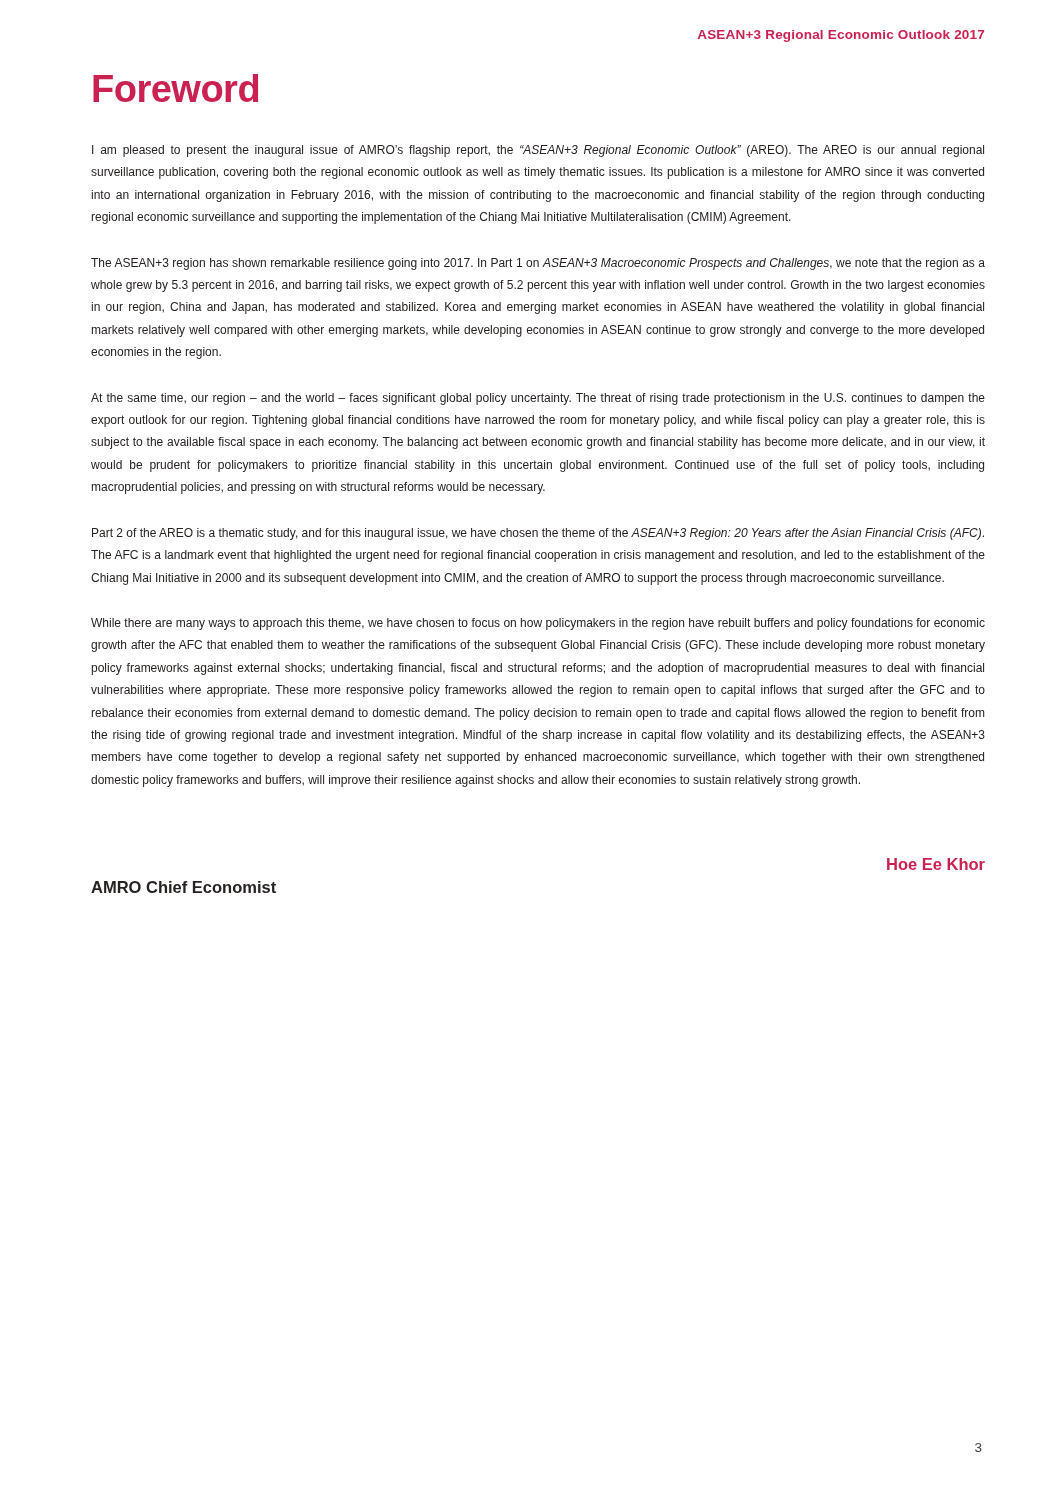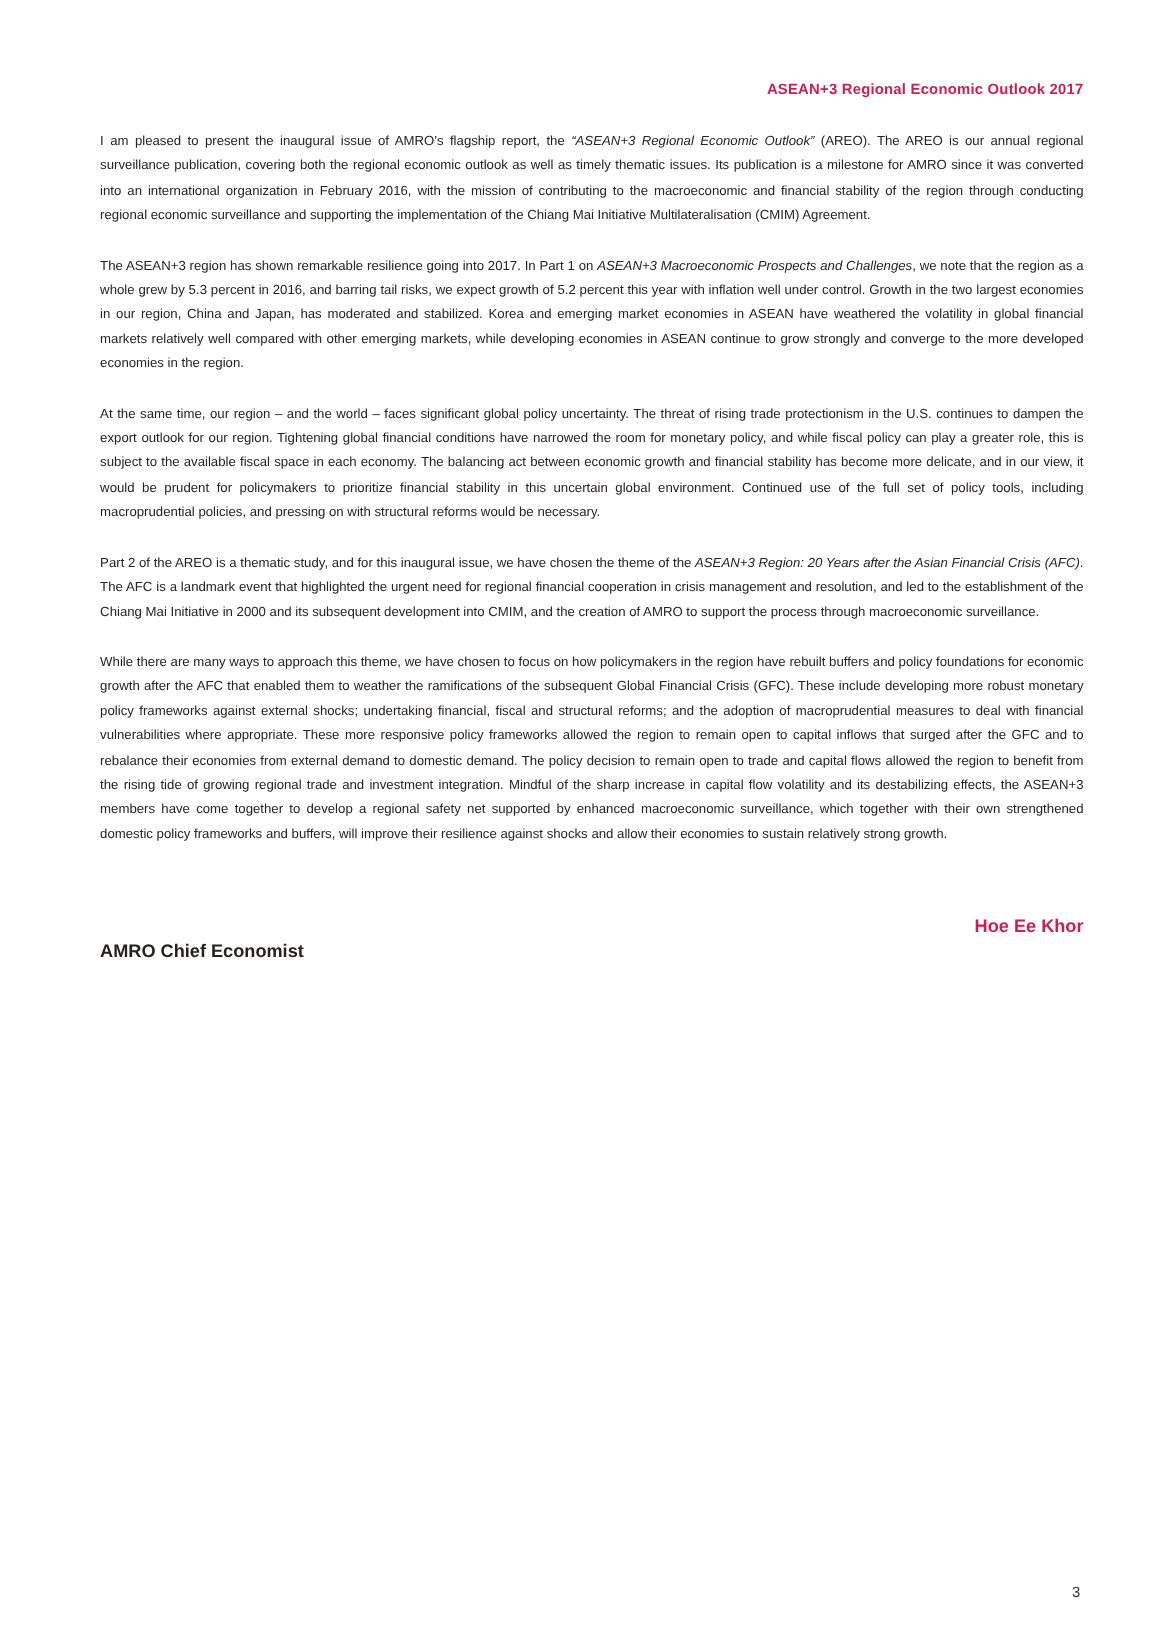--- a/index.html
+++ b/index.html
@@ -25,21 +25,20 @@
     padding: 27px 73px 0 91px;
     position: relative;
   }
   .report-header {
     text-align: right;
     font-size: 13.5px;
     font-weight: 700;
     color: var(--accent);
     letter-spacing: 0.2px;
     line-height: 15px;
-    margin-top: 46px;
   }
   .page-title {
     margin: 26px 0 0 0;
     font-size: 38px;
     line-height: 42px;
     font-weight: 700;
     color: var(--accent);
     letter-spacing: -0.5px;
   }
   .content {
@@ -79,20 +78,21 @@
     color: #3a3a3a;
   }
 </style>
 </head>
 <body>
 
 <div class="page">
 
   <div class="report-header">ASEAN+3 Regional Economic Outlook 2017</div>
 
+  <h1 class="page-title">Foreword</h1>
 
   <div class="content">
     <p><span>I am pleased to present the inaugural issue of AMRO’s flagship report, the </span><span class="it">“ASEAN+3 Regional Economic Outlook”</span><span> (AREO). The AREO is our annual regional surveillance publication, covering both the regional economic outlook as well as timely thematic issues. Its publication is a milestone for AMRO since it was converted into an international organization in February 2016, with the mission of contributing to the macroeconomic and financial stability of the region through conducting regional economic surveillance and supporting the implementation of the Chiang Mai Initiative Multilateralisation (CMIM) Agreement.</span></p>
     <p><span>The ASEAN+3 region has shown remarkable resilience going into 2017. In Part 1 on </span><span class="it">ASEAN+3 Macroeconomic Prospects and Challenges</span><span>, we note that the region as a whole grew by 5.3 percent in 2016, and barring tail risks, we expect growth of 5.2 percent this year with inflation well under control. Growth in the two largest economies in our region, China and Japan, has moderated and stabilized. Korea and emerging market economies in ASEAN have weathered the volatility in global financial markets relatively well compared with other emerging markets, while developing economies in ASEAN continue to grow strongly and converge to the more developed economies in the region.</span></p>
     <p><span>At the same time, our region – and the world – faces significant global policy uncertainty. The threat of rising trade protectionism in the U.S. continues to dampen the export outlook for our region. Tightening global financial conditions have narrowed the room for monetary policy, and while fiscal policy can play a greater role, this is subject to the available fiscal space in each economy. The balancing act between economic growth and financial stability has become more delicate, and in our view, it would be prudent for policymakers to prioritize financial stability in this uncertain global environment. Continued use of the full set of policy tools, including macroprudential policies, and pressing on with structural reforms would be necessary.</span></p>
     <p><span>Part 2 of the AREO is a thematic study, and for this inaugural issue, we have chosen the theme of the </span><span class="it">ASEAN+3 Region: 20 Years after the Asian Financial Crisis (AFC)</span><span>. The AFC is a landmark event that highlighted the urgent need for regional financial cooperation in crisis management and resolution, and led to the establishment of the Chiang Mai Initiative in 2000 and its subsequent development into CMIM, and the creation of AMRO to support the process through macroeconomic surveillance.</span></p>
     <p><span>While there are many ways to approach this theme, we have chosen to focus on how policymakers in the region have rebuilt buffers and policy foundations for economic growth after the AFC that enabled them to weather the ramifications of the subsequent Global Financial Crisis (GFC). These include developing more robust monetary policy frameworks against external shocks; undertaking financial, fiscal and structural reforms; and the adoption of macroprudential measures to deal with financial vulnerabilities where appropriate. These more responsive policy frameworks allowed the region to remain open to capital inflows that surged after the GFC and to rebalance their economies from external demand to domestic demand. The policy decision to remain open to trade and capital flows allowed the region to benefit from the rising tide of growing regional trade and investment integration. Mindful of the sharp increase in capital flow volatility and its destabilizing effects, the ASEAN+3 members have come together to develop a regional safety net supported by enhanced macroeconomic surveillance, which together with their own strengthened domestic policy frameworks and buffers, will improve their resilience against shocks and allow their economies to sustain relatively strong growth.</span></p>
   </div>
 
   <div class="signature">

